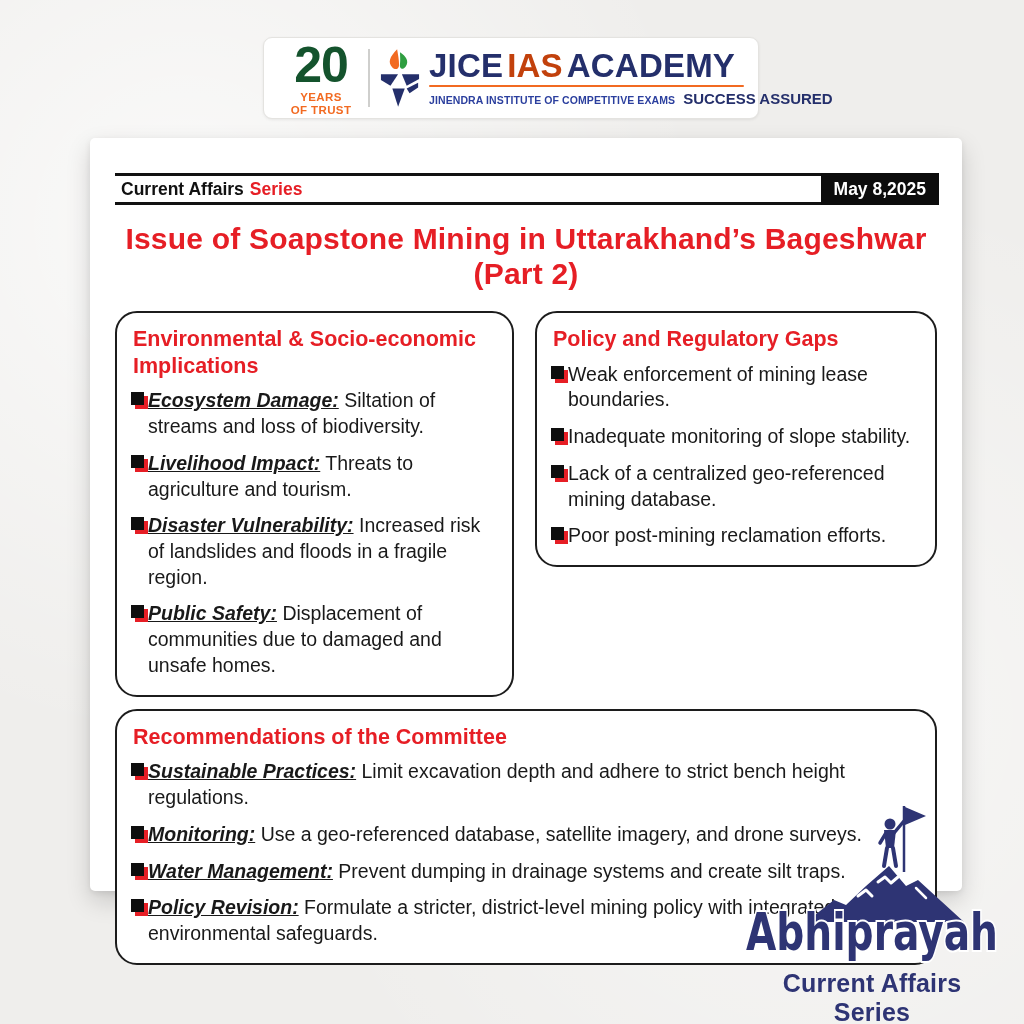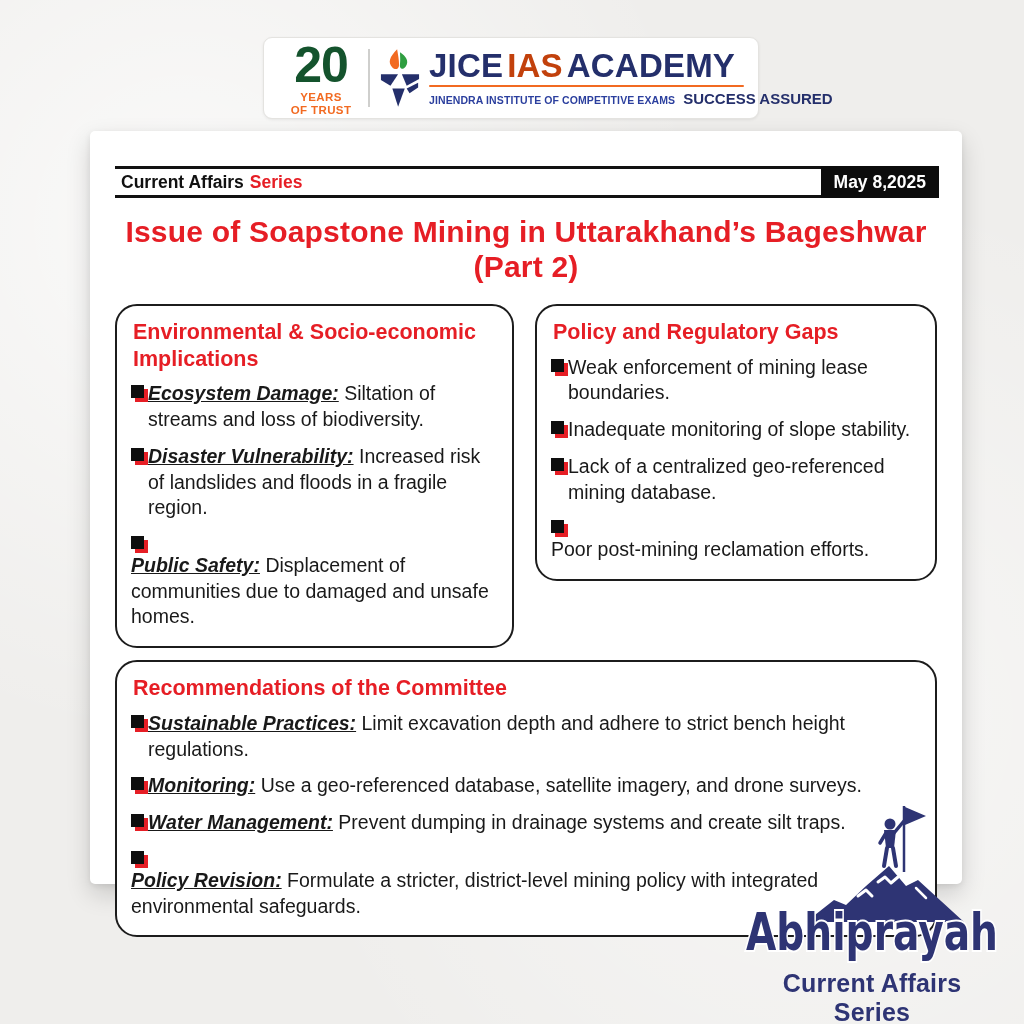--- a/index.html
+++ b/index.html
@@ -30,21 +30,21 @@
   .acadname{font-size:33px;font-weight:800;line-height:1;white-space:nowrap;letter-spacing:.2px;}
   .acadname .navy{color:#242f6b;}
   .acadname .red{color:#c2410c;margin:0 4px;}
   .rule{height:2.5px;background:#f26a21;margin:3px 0 3px;border-radius:2px;}
   .subrow{display:flex;justify-content:space-between;align-items:baseline;gap:8px;}
   .inst{font-size:10.5px;font-weight:700;color:#2b3f9e;letter-spacing:.1px;white-space:nowrap;}
   .tagline{font-size:15px;font-weight:800;color:#242f6b;white-space:nowrap;}
 
   
   .card{
-    position:absolute;left:90px;top:131px;width:872px;height:753px;
+    position:absolute;left:90px;top:138px;width:872px;height:753px;
     background:#fff;border-radius:5px;
     box-shadow:0 10px 24px rgba(0,0,0,.16), 0 2px 6px rgba(0,0,0,.08);
     padding:0 25px;box-sizing:border-box;z-index:1;
   }
   .bar-row{
     margin-top:35px;position:relative;height:26px;
     border-top:3px solid #111;border-bottom:3px solid #111;
     display:flex;align-items:center;padding-left:6px;
   }
   .bar-row .bar-label{font-size:17.5px;font-weight:700;color:#111;}
@@ -66,21 +66,21 @@
   .info-box.right{flex:1;}
   .info-box.wide{margin-top:12px;}
   .info-box h2{
     margin:3px 2px 2px;color:#e61e25;font-size:21.5px;font-weight:800;line-height:1.24;
   }
   .info-box ul{list-style:none;margin:9px 0 0;padding:0;}
   .info-box li{
     display:flex;gap:0;margin-bottom:11px;
     font-size:19.5px;line-height:1.32;color:#191919;
   }
-  .info-box li:last-child{margin-bottom:4px;flex-direction:column;}
+  .info-box li:last-child{margin-bottom:4px;}
   .bullet{margin-top:4px;width:17px;height:17px;flex:0 0 17px;position:relative;}
   .bullet::before{content:"";position:absolute;left:4px;top:4px;width:13px;height:13px;background:#e61e25;}
   .bullet::after{content:"";position:absolute;left:0;top:0;width:13px;height:13px;background:#0e0e0e;}
   .lead{font-weight:700;font-style:italic;text-decoration:underline;}
 
   
   .footer-logo{position:absolute;left:742px;top:798px;width:260px;text-align:center;z-index:2;}
   .footer-logo svg{display:block;}
   .series-text{font-size:25px;font-weight:800;color:#2e3474;margin-top:1px;letter-spacing:.2px;}
 </style>
@@ -131,20 +131,24 @@
 
     <div class="info-box left">
       <h2>Environmental &amp; Socio-economic Implications</h2>
       <ul>
         <li>
             <span class="bullet"></span>
             <span><span class="lead">Ecosystem Damage:</span> <span>Siltation of streams and loss of biodiversity.</span></span>
           </li>
         <li>
             <span class="bullet"></span>
+            <span><span class="lead">Livelihood Impact:</span> <span>Threats to agriculture and tourism.</span></span>
+          </li>
+        <li>
+            <span class="bullet"></span>
             <span><span class="lead">Disaster Vulnerability:</span> <span>Increased risk of landslides and floods in a fragile region.</span></span>
           </li>
         <li>
             <span class="bullet"></span>
             <span><span class="lead">Public Safety:</span> <span>Displacement of communities due to damaged and unsafe homes.</span></span>
           </li>
       </ul>
     </div>
 
     <div class="info-box right">

